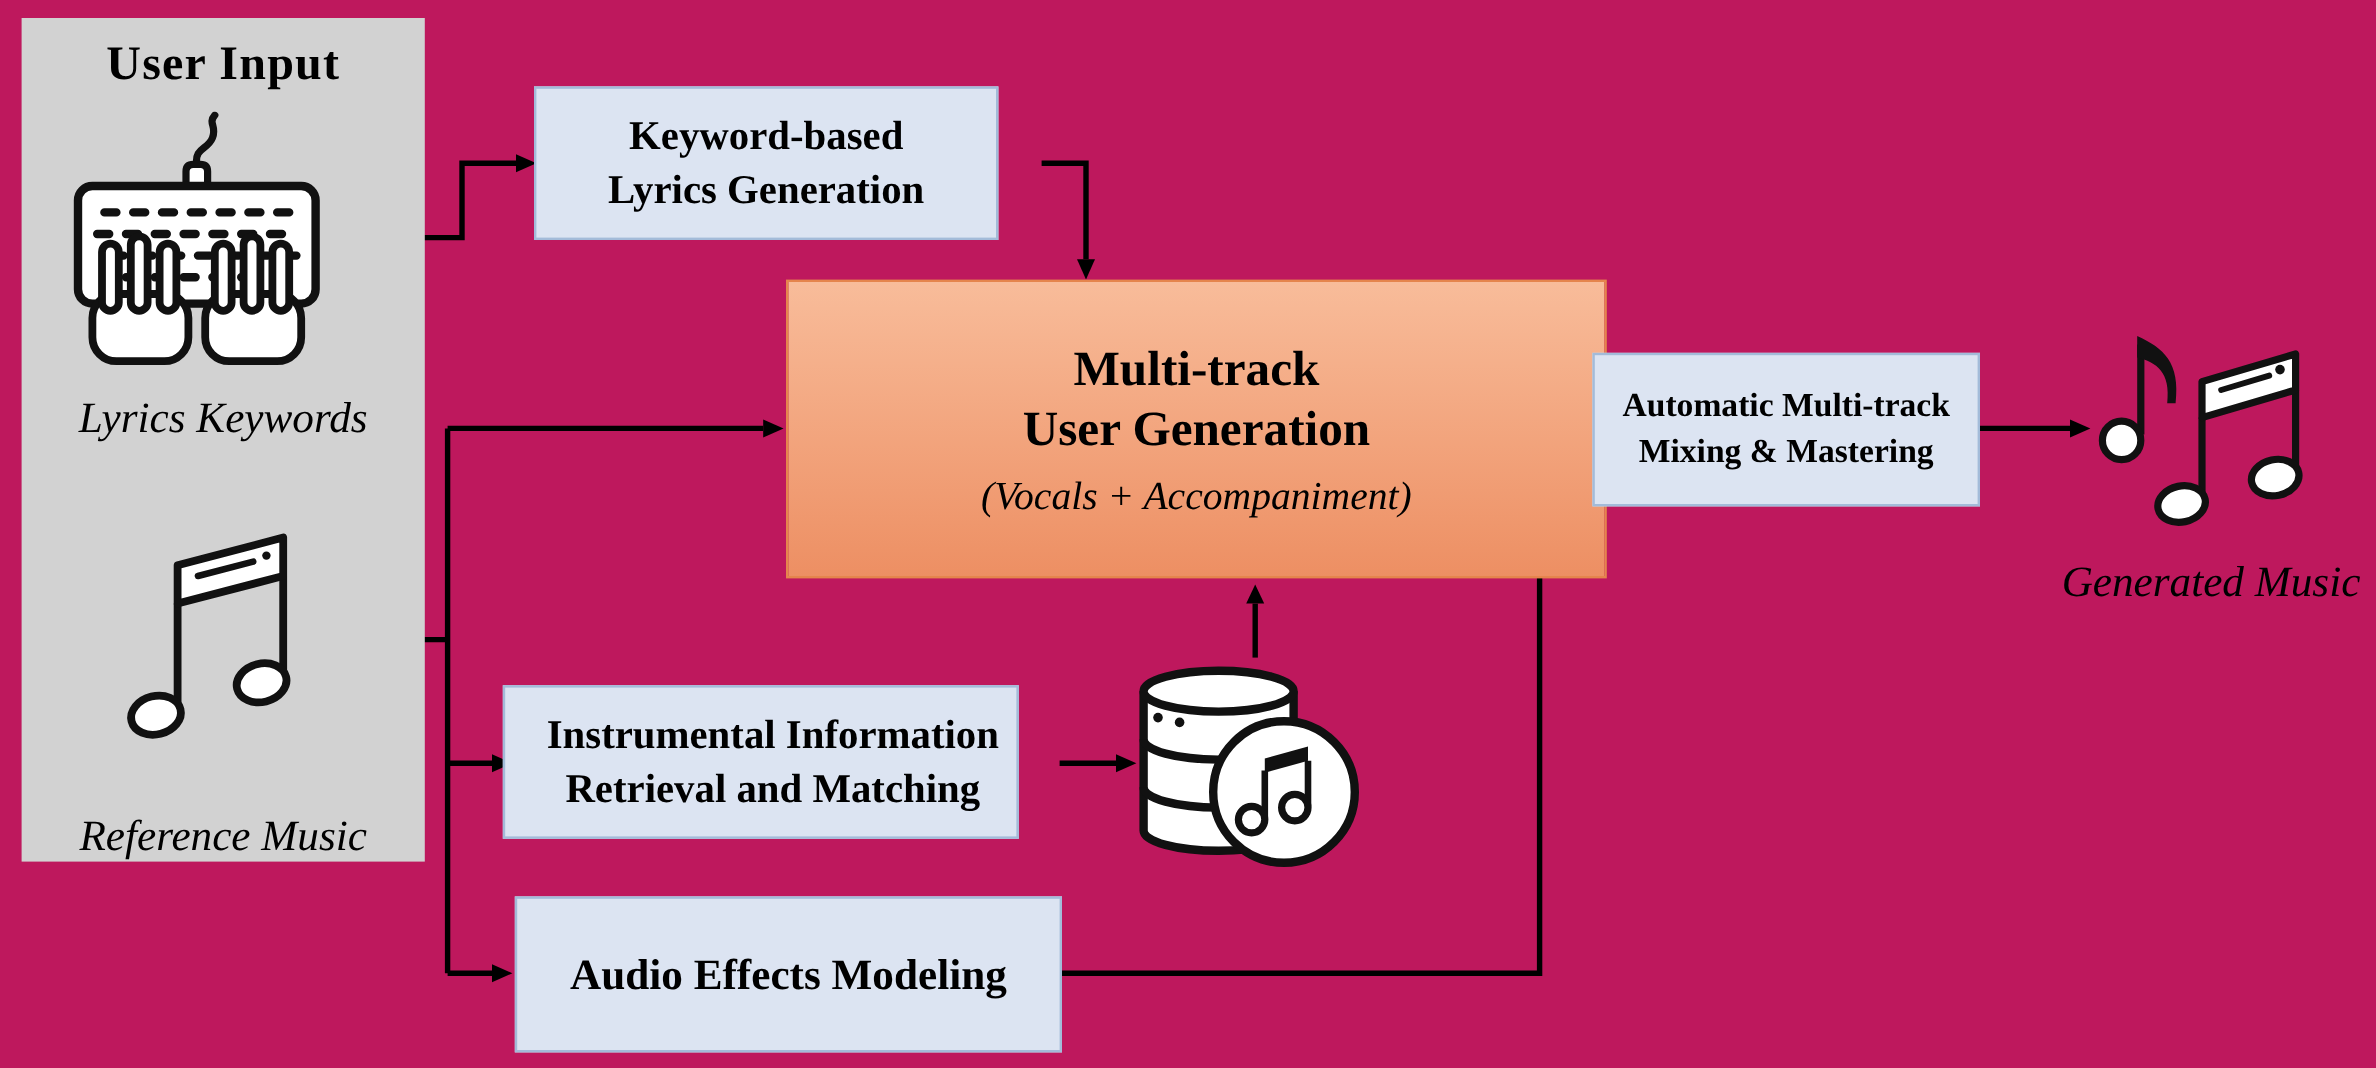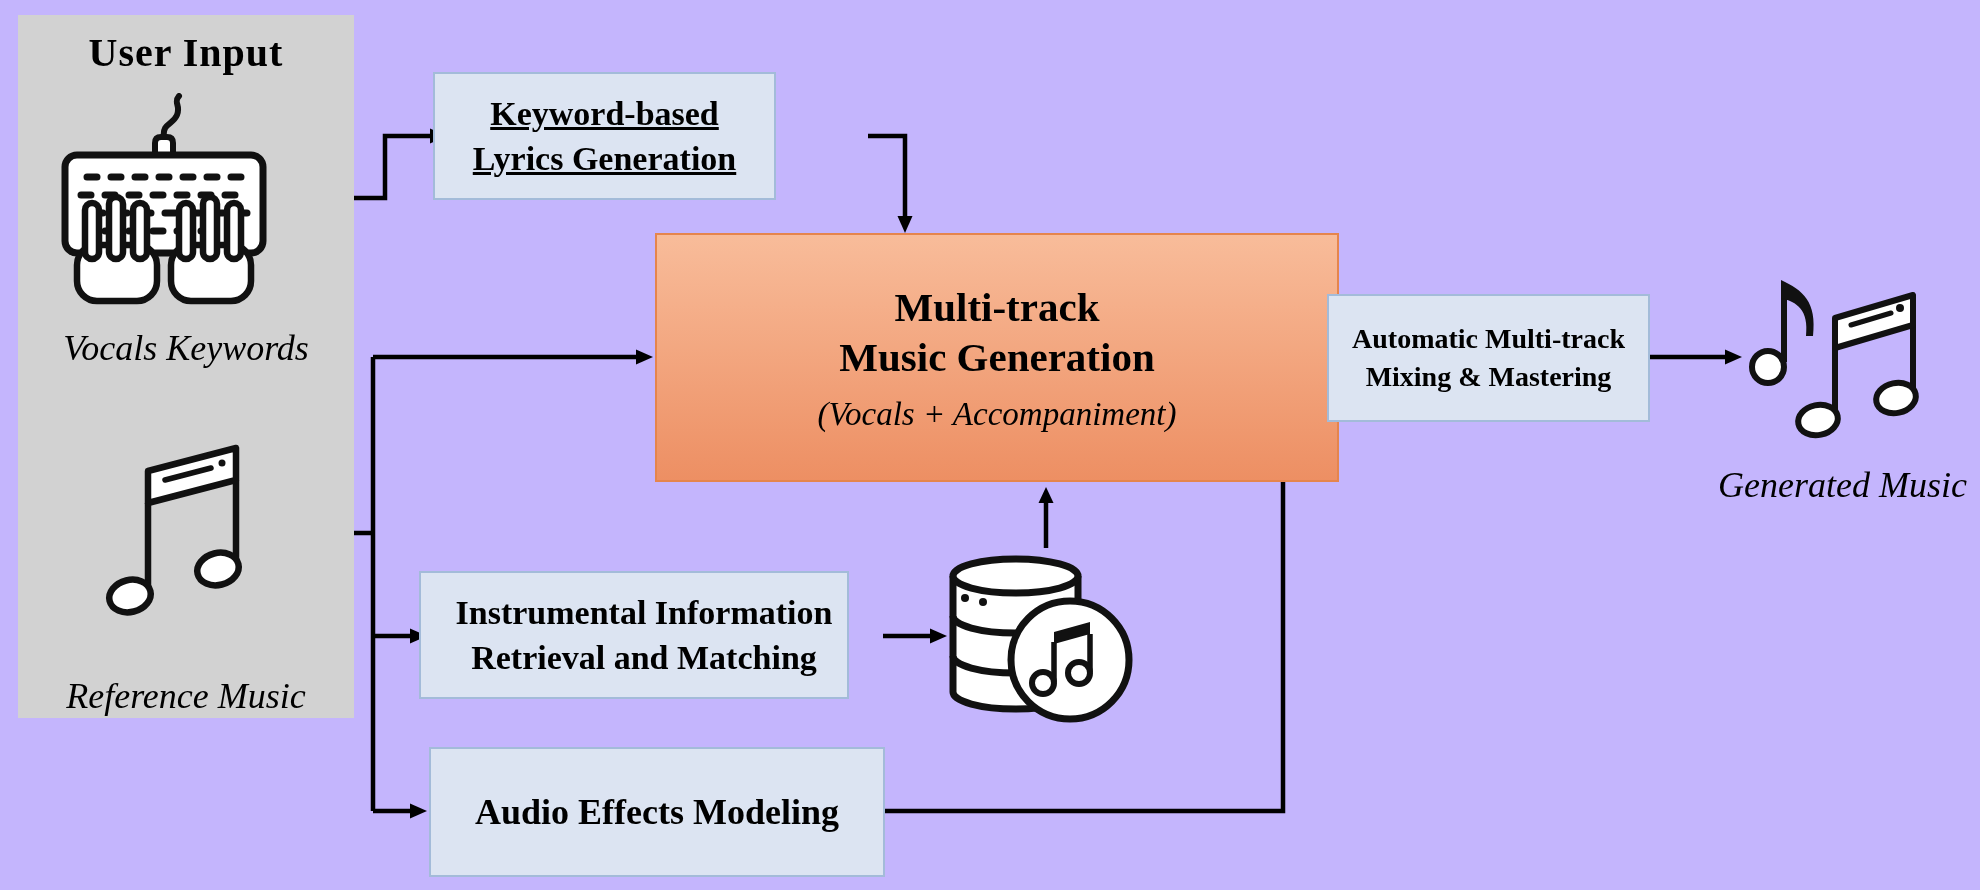--- a/index.html
+++ b/index.html
@@ -1,17 +1,17 @@
 <!DOCTYPE html>
 <html style="--panel-bg: #d2d2d2; --blue-box-bg: #dce4f2; --blue-box-border: #a3bbd9; --orange-top: #f8bc9a; --orange-bottom: #ed8f63; --orange-border: #e5854d; --connector: #000000;"><head>
 <meta charset="utf-8">
 <style>
   html,body{margin:0;padding:0;background:#ffffff;}
   .canvas{
-    position:relative;width:1980px;height:890px;background:#c4b5fd;
+    position:relative;width:1980px;height:890px;background:#be185d;
     font-family:"Liberation Serif","DejaVu Serif",serif;color:#000;overflow:hidden;
   }
   svg{display:block;}
   .connectors{position:absolute;left:0;top:0;width:1980px;height:890px;}
   .conn{stroke:var(--connector,#000);stroke-width:4.5;fill:none;}
   .arrowhead{fill:var(--connector,#000);stroke:none;}
 
   .panel{
     position:absolute;left:18px;top:15px;width:336px;height:703px;
     background:var(--panel-bg,#d2d2d2);
@@ -35,21 +35,21 @@
     box-sizing:border-box;
   }
   .blue-node{
     background:var(--blue-box-bg,#dce4f2);
     border:2px solid var(--blue-box-border,#a3bbd9);
   }
   .orange-node{
     background:linear-gradient(180deg,var(--orange-top,#f8bc9a) 0%,var(--orange-bottom,#ed8f63) 100%);
     border:2px solid var(--orange-border,#e5854d);
   }
-  .node-keyword{left:433px;top:72px;width:343px;height:128px;text-decoration:underline;}
+  .node-keyword{left:445px;top:72px;width:387px;height:128px;}
   .node-multitrack{left:655px;top:233px;width:684px;height:249px;}
   .node-instrumental{left:419px;top:571px;width:430px;height:128px;padding-left:20px;}
   .node-audio{left:429px;top:747px;width:456px;height:130px;}
   .node-mixing{left:1327px;top:294px;width:323px;height:128px;}
 
   .line-34{font-size:34px;font-weight:bold;line-height:1.33;}
   .line-36{font-size:36px;font-weight:bold;line-height:1.3;}
   .line-28{font-size:28px;font-weight:bold;line-height:1.35;}
   .title-41{font-size:41px;font-weight:bold;line-height:1.22;}
   .subtitle-33{font-size:33px;font-weight:normal;margin-top:14px;line-height:1.1;font-style:italic;}
@@ -134,21 +134,21 @@
         <rect class="ink-fill" stroke-width="6.5" x="58" y="6" width="14" height="56" rx="7"></rect>
       </g>
       <g transform="translate(110,104)">
         <rect class="ink-fill" stroke-width="6.5" x="2" y="48" width="80" height="56" rx="20"></rect>
         <rect class="ink-fill" stroke-width="6.5" x="10" y="6" width="14" height="56" rx="7"></rect>
         <rect class="ink-fill" stroke-width="6.5" x="34" y="0" width="14" height="62" rx="7"></rect>
         <rect class="ink-fill" stroke-width="6.5" x="58" y="6" width="14" height="56" rx="7"></rect>
       </g>
     </svg>
 
-    <div class="panel-caption caption-lyrics">Vocals Keywords</div>
+    <div class="panel-caption caption-lyrics">Lyrics Keywords</div>
 
     <svg class="icon-abs" style="left:85px;top:428px;" width="145" height="180" viewBox="0 0 145 180">
       <path class="ink" stroke-width="6.5" d="M45,60 V150"></path>
       <path class="ink" stroke-width="6.5" d="M133,37 V123"></path>
       <path class="ink-fill" stroke-width="6.5" stroke-linejoin="round" d="M45,60 L45,28 L133,5 L133,37 Z"></path>
       <path class="ink" stroke-width="5.5" stroke-linecap="round" d="M62,37 L108,25"></path>
       <circle class="ink-solid" cx="119" cy="20" r="3.5"></circle>
       <ellipse class="ink-fill" stroke-width="6.5" cx="27" cy="153" rx="21" ry="16" transform="rotate(-14 27 153)"></ellipse>
       <ellipse class="ink-fill" stroke-width="6.5" cx="115" cy="126" rx="21" ry="16" transform="rotate(-14 115 126)"></ellipse>
     </svg>
@@ -156,21 +156,21 @@
     <div class="panel-caption caption-reference">Reference Music</div>
   </div>
 
   <div class="node blue-node node-keyword">
     <div class="line-34">Keyword-based</div>
     <div class="line-34">Lyrics Generation</div>
   </div>
 
   <div class="node orange-node node-multitrack">
     <div class="title-41">Multi-track</div>
-    <div class="title-41">Music Generation</div>
+    <div class="title-41">User Generation</div>
     <div class="subtitle-33">(Vocals + Accompaniment)</div>
   </div>
 
   <div class="node blue-node node-instrumental">
     <div class="line-34">Instrumental Information</div>
     <div class="line-34">Retrieval and Matching</div>
   </div>
 
   <div class="node blue-node node-audio">
     <div class="line-36">Audio Effects Modeling</div>

